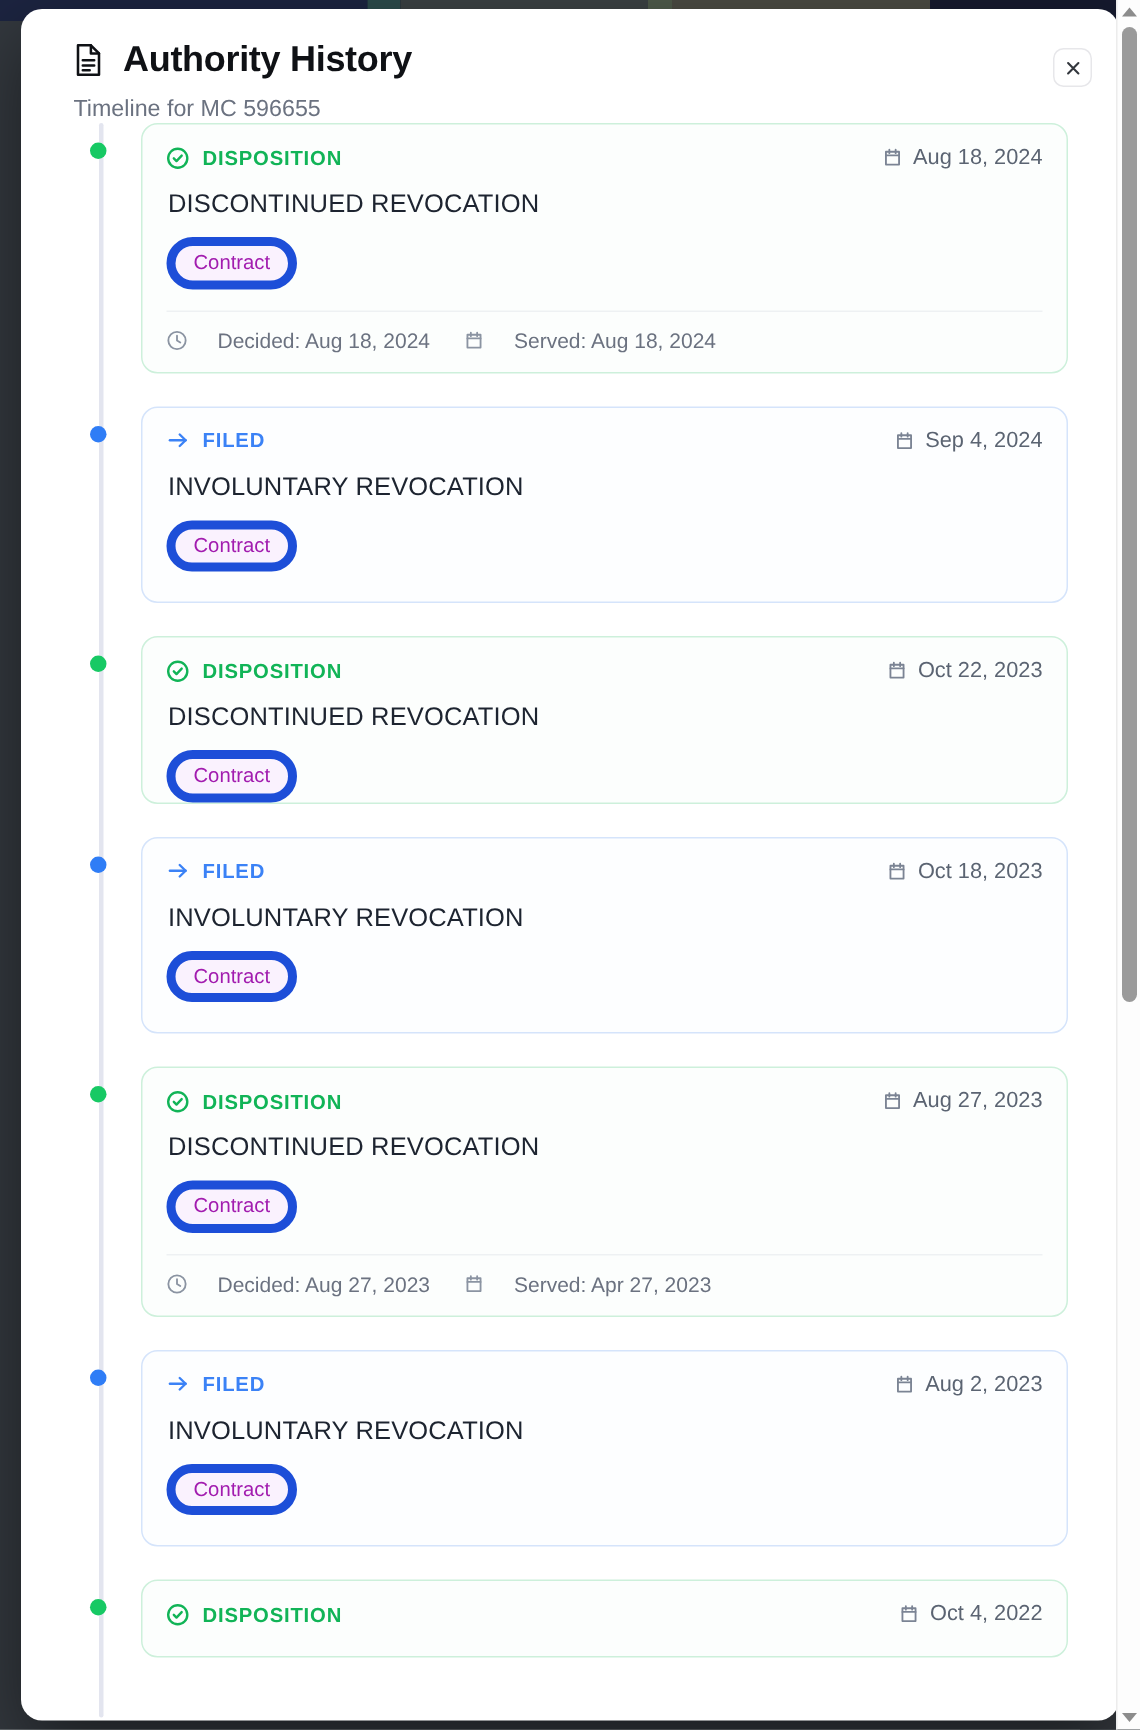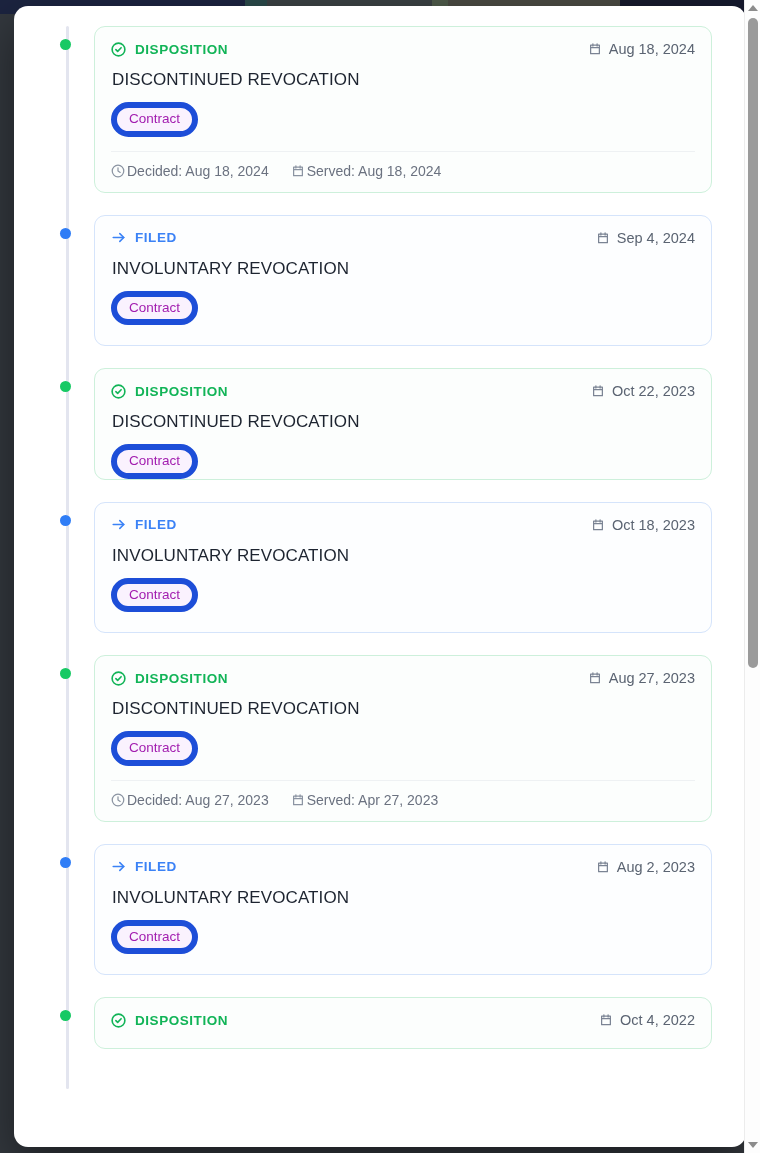--- a/index.html
+++ b/index.html
@@ -127,21 +127,21 @@
     background: #faf2fe; border: 6px solid #1d4ed8; border-radius: 999px;
     color: #a21caf; font-size: 13.5px; line-height: 1;
   }
 
   .card-meta {
     margin-top: 14px; border-top: 1px solid #eef1f3;
     padding: 11px 0 13px 0;
     display: flex; align-items: center; gap: 22px;
     font-size: 14px; color: #6b7280;
   }
-  .meta-item { display: flex; align-items: center; gap: 2px; }
+  .meta-item { display: flex; align-items: center; gap: 20px; }
   .meta-item svg { display: block; flex: none; color: #8b94a2; }
   .tl-card.no-meta { padding-bottom: 20px; }
 
   
   #scrollbar {
     position: absolute; right: 0; top: 0; width: 16px; height: 1153px;
     background: #fdfdfd; border-left: 1px solid #ececec;
   }
   #scroll-up, #scroll-down {
     position: absolute; left: 0; width: 16px; height: 16px;
@@ -200,20 +200,41 @@
       <div class="bg-row blank"></div>
       <div class="bg-row blank dark"></div>
       <div class="bg-row blank"></div>
       <div class="bg-row blank"></div>
     </div>
 </div>
 
 <div id="modal">
   <div id="modal-scroll">
 
+    <div id="modal-header">
+      <div class="title-row">
+        <span class="doc-icon">
+          <svg viewBox="0 0 22 24" width="22" height="24" fill="none" stroke="#0f1115" stroke-width="1.7" stroke-linecap="round" stroke-linejoin="round">
+            <path d="M4 2.2h8.6L18 7.6V21.8H4z"></path>
+            <path d="M12.6 2.2v5.4H18"></path>
+            <path d="M7.2 12.2h7.6M7.2 15.6h7.6M7.2 18.8h4.6"></path>
+          </svg>
+        </span>
+        <h1 id="page-title">Authority History</h1>
+      </div>
+      <div id="page-subtitle">Timeline for MC 596655</div>
+
+      <button id="close-button" aria-label="Close">
+        <span>
+          <svg viewBox="0 0 14 14" width="13" height="13" fill="none" stroke="#33373d" stroke-width="1.5" stroke-linecap="round">
+            <path d="M3.3 3.3l7.4 7.4M10.7 3.3l-7.4 7.4"></path>
+          </svg>
+        </span>
+      </button>
+    </div>
 
 
     <div id="timeline">
       <div id="timeline-axis"></div>
 
     <div class="tl-event">
           <div class="tl-dot disposition"></div>
           <div class="tl-card disposition">
             <div class="card-top">
               <div class="kind disposition">

